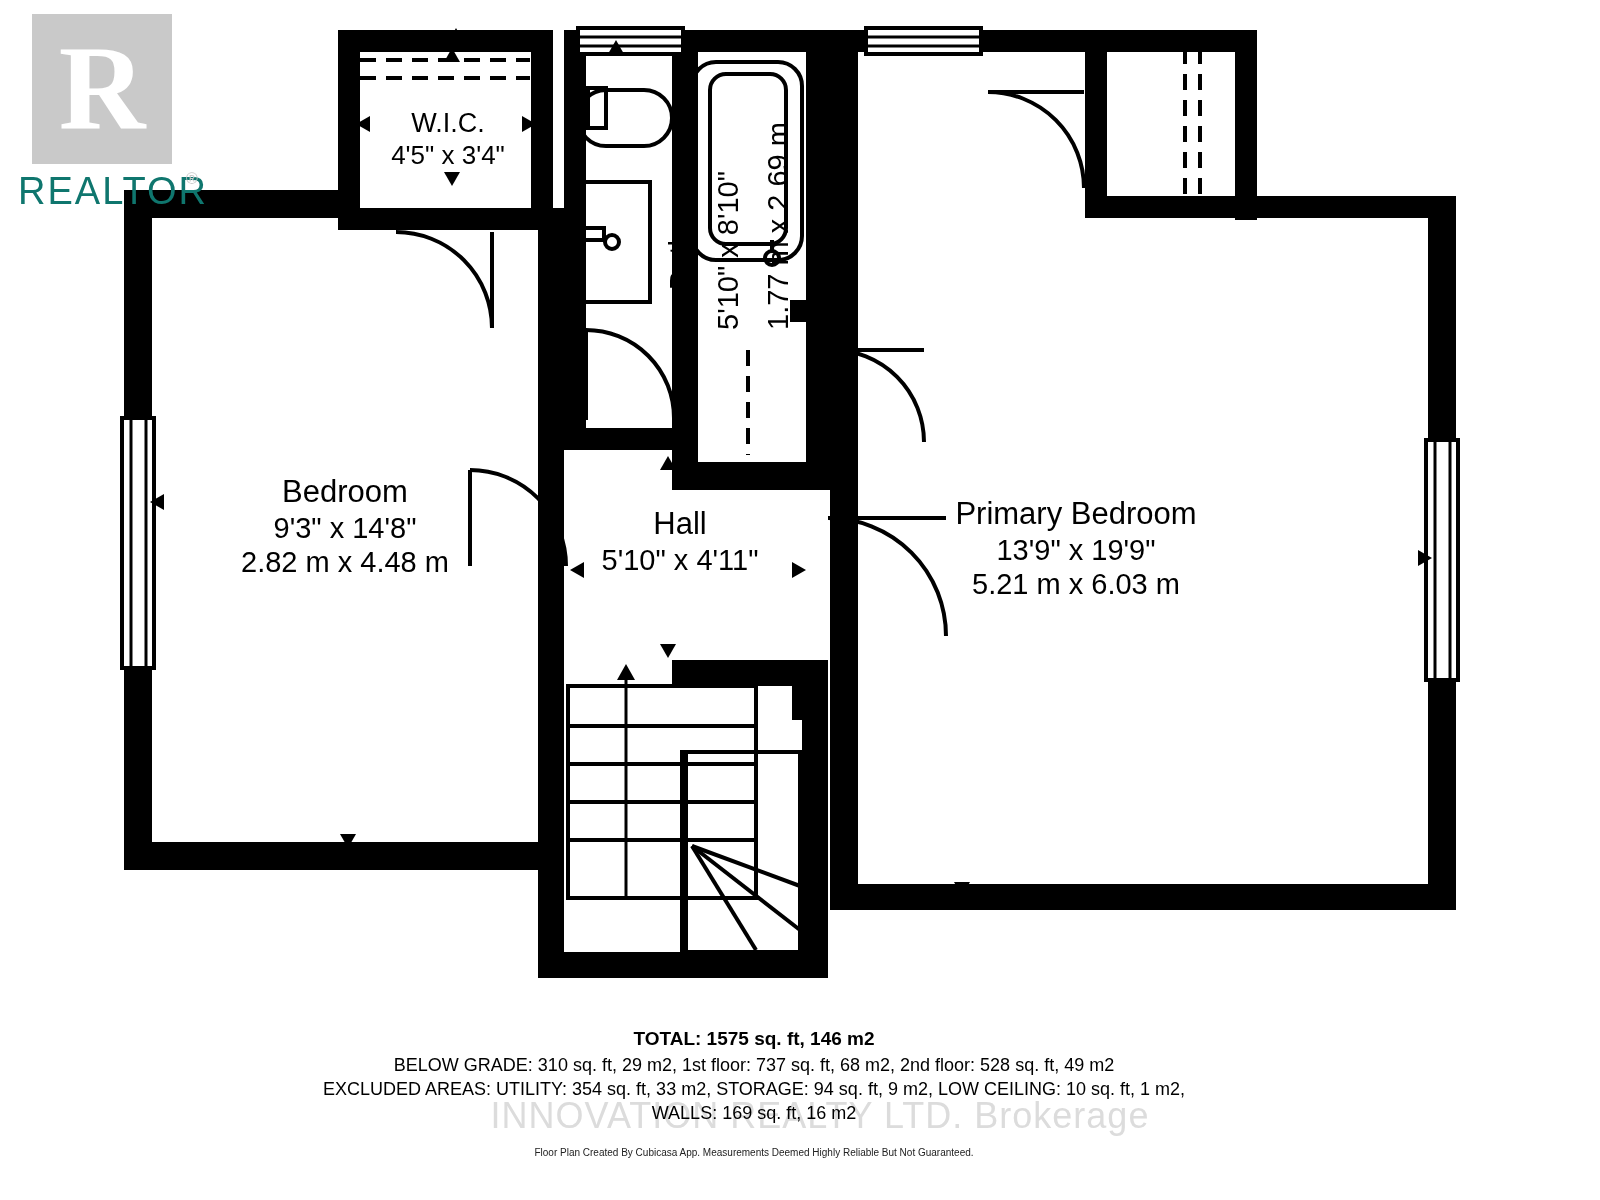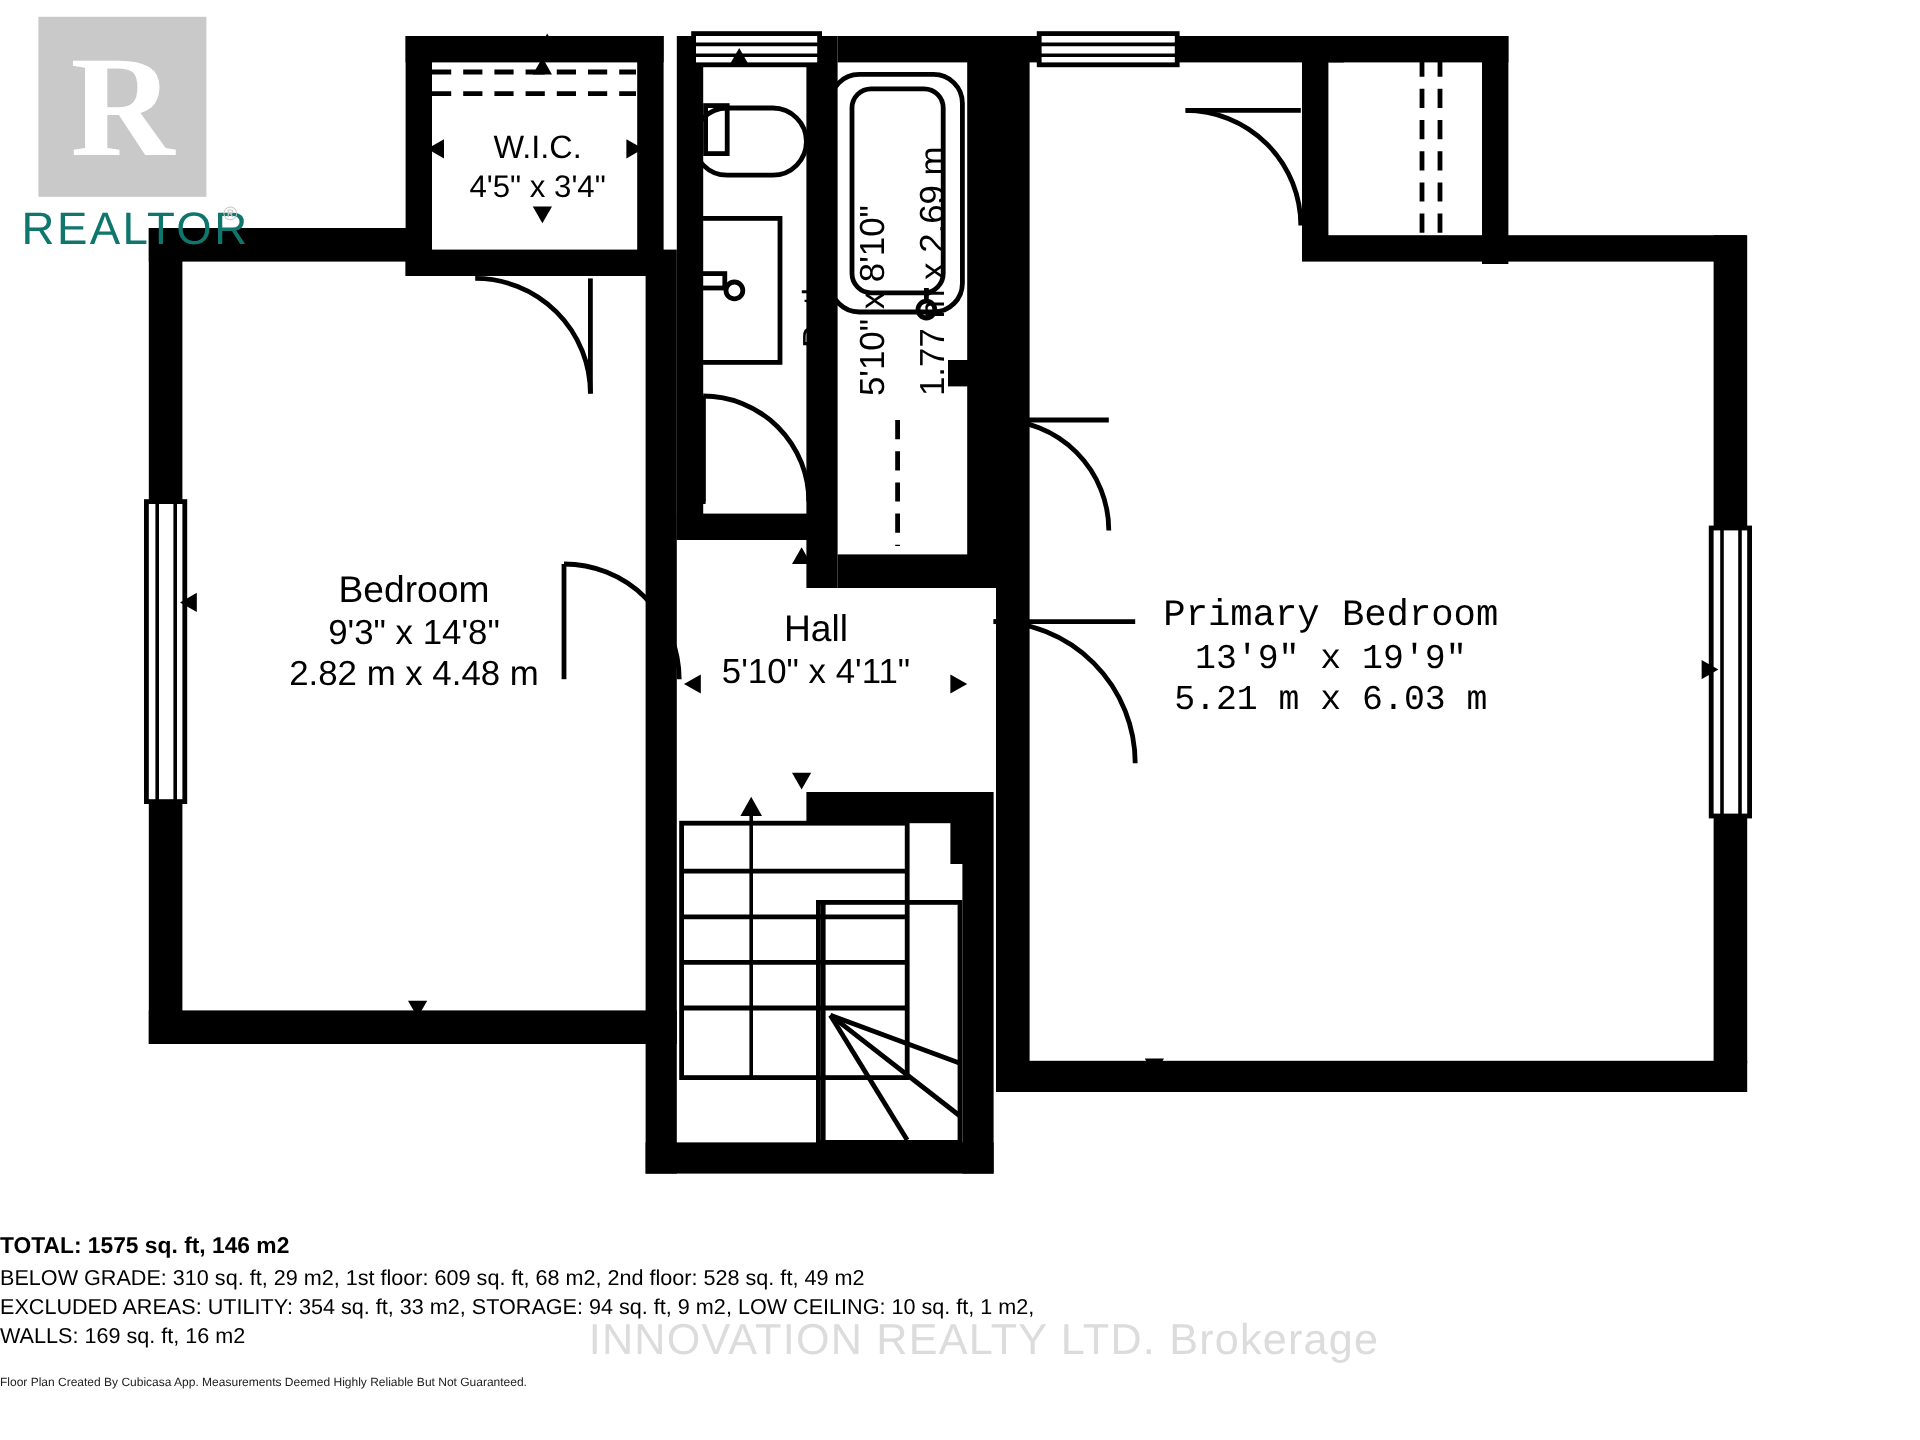--- a/index.html
+++ b/index.html
@@ -39,21 +39,21 @@
   }
   .wm-brokerage{
     position:absolute;left:460px;top:1095px;width:720px;
     text-align:center;
     font-size:36px;color:#dcdcdc;letter-spacing:1px;
     pointer-events:none;
   }
 
   
   .footer{
-    position:absolute;left:0;top:1028px;width:1508px;
+    position:absolute;left:0;top:1028px;width:1508px;text-align:center;
   }
   .footer .total{font-size:19px;font-weight:bold;margin-bottom:3px;}
   .footer .line{font-size:18px;line-height:24px;}
   .footer .credit{font-size:10px;color:#222;margin-top:22px;}
 
   
   .label{position:absolute;text-align:center;line-height:1.18;}
   .label .name{font-size:31px;}
   .label .dim{font-size:29px;}
   .label.small .name{font-size:27px;}
@@ -234,25 +234,25 @@
   <div class="name">Bedroom</div>
   <div class="dim">9'3" x 14'8"</div>
   <div class="dim">2.82 m x 4.48 m</div>
 </div>
 
 <div class="label" style="left:550px;top:506px;width:260px;">
   <div class="name">Hall</div>
   <div class="dim">5'10" x 4'11"</div>
 </div>
 
-<div class="label" style="left:934px;top:496px;width:350px;font-family:Liberation Mono, monospace;">
+<div class="label" style="left:901px;top:496px;width:350px;">
   <div class="name">Primary Bedroom</div>
   <div class="dim">13'9" x 19'9"</div>
   <div class="dim">5.21 m x 6.03 m</div>
 </div>
 
 <div class="footer">
   <div class="total">TOTAL: 1575 sq. ft, 146 m2</div>
-  <div class="line">BELOW GRADE: 310 sq. ft, 29 m2, 1st floor: 609 sq. ft, 68 m2, 2nd floor: 528 sq. ft, 49 m2</div>
+  <div class="line">BELOW GRADE: 310 sq. ft, 29 m2, 1st floor: 737 sq. ft, 68 m2, 2nd floor: 528 sq. ft, 49 m2</div>
   <div class="line">EXCLUDED AREAS: UTILITY: 354 sq. ft, 33 m2, STORAGE: 94 sq. ft, 9 m2, LOW CEILING: 10 sq. ft, 1 m2,</div>
   <div class="line">WALLS: 169 sq. ft, 16 m2</div>
   <div class="credit">Floor Plan Created By Cubicasa App. Measurements Deemed Highly Reliable But Not Guaranteed.</div>
 </div>
 
 </body></html>

